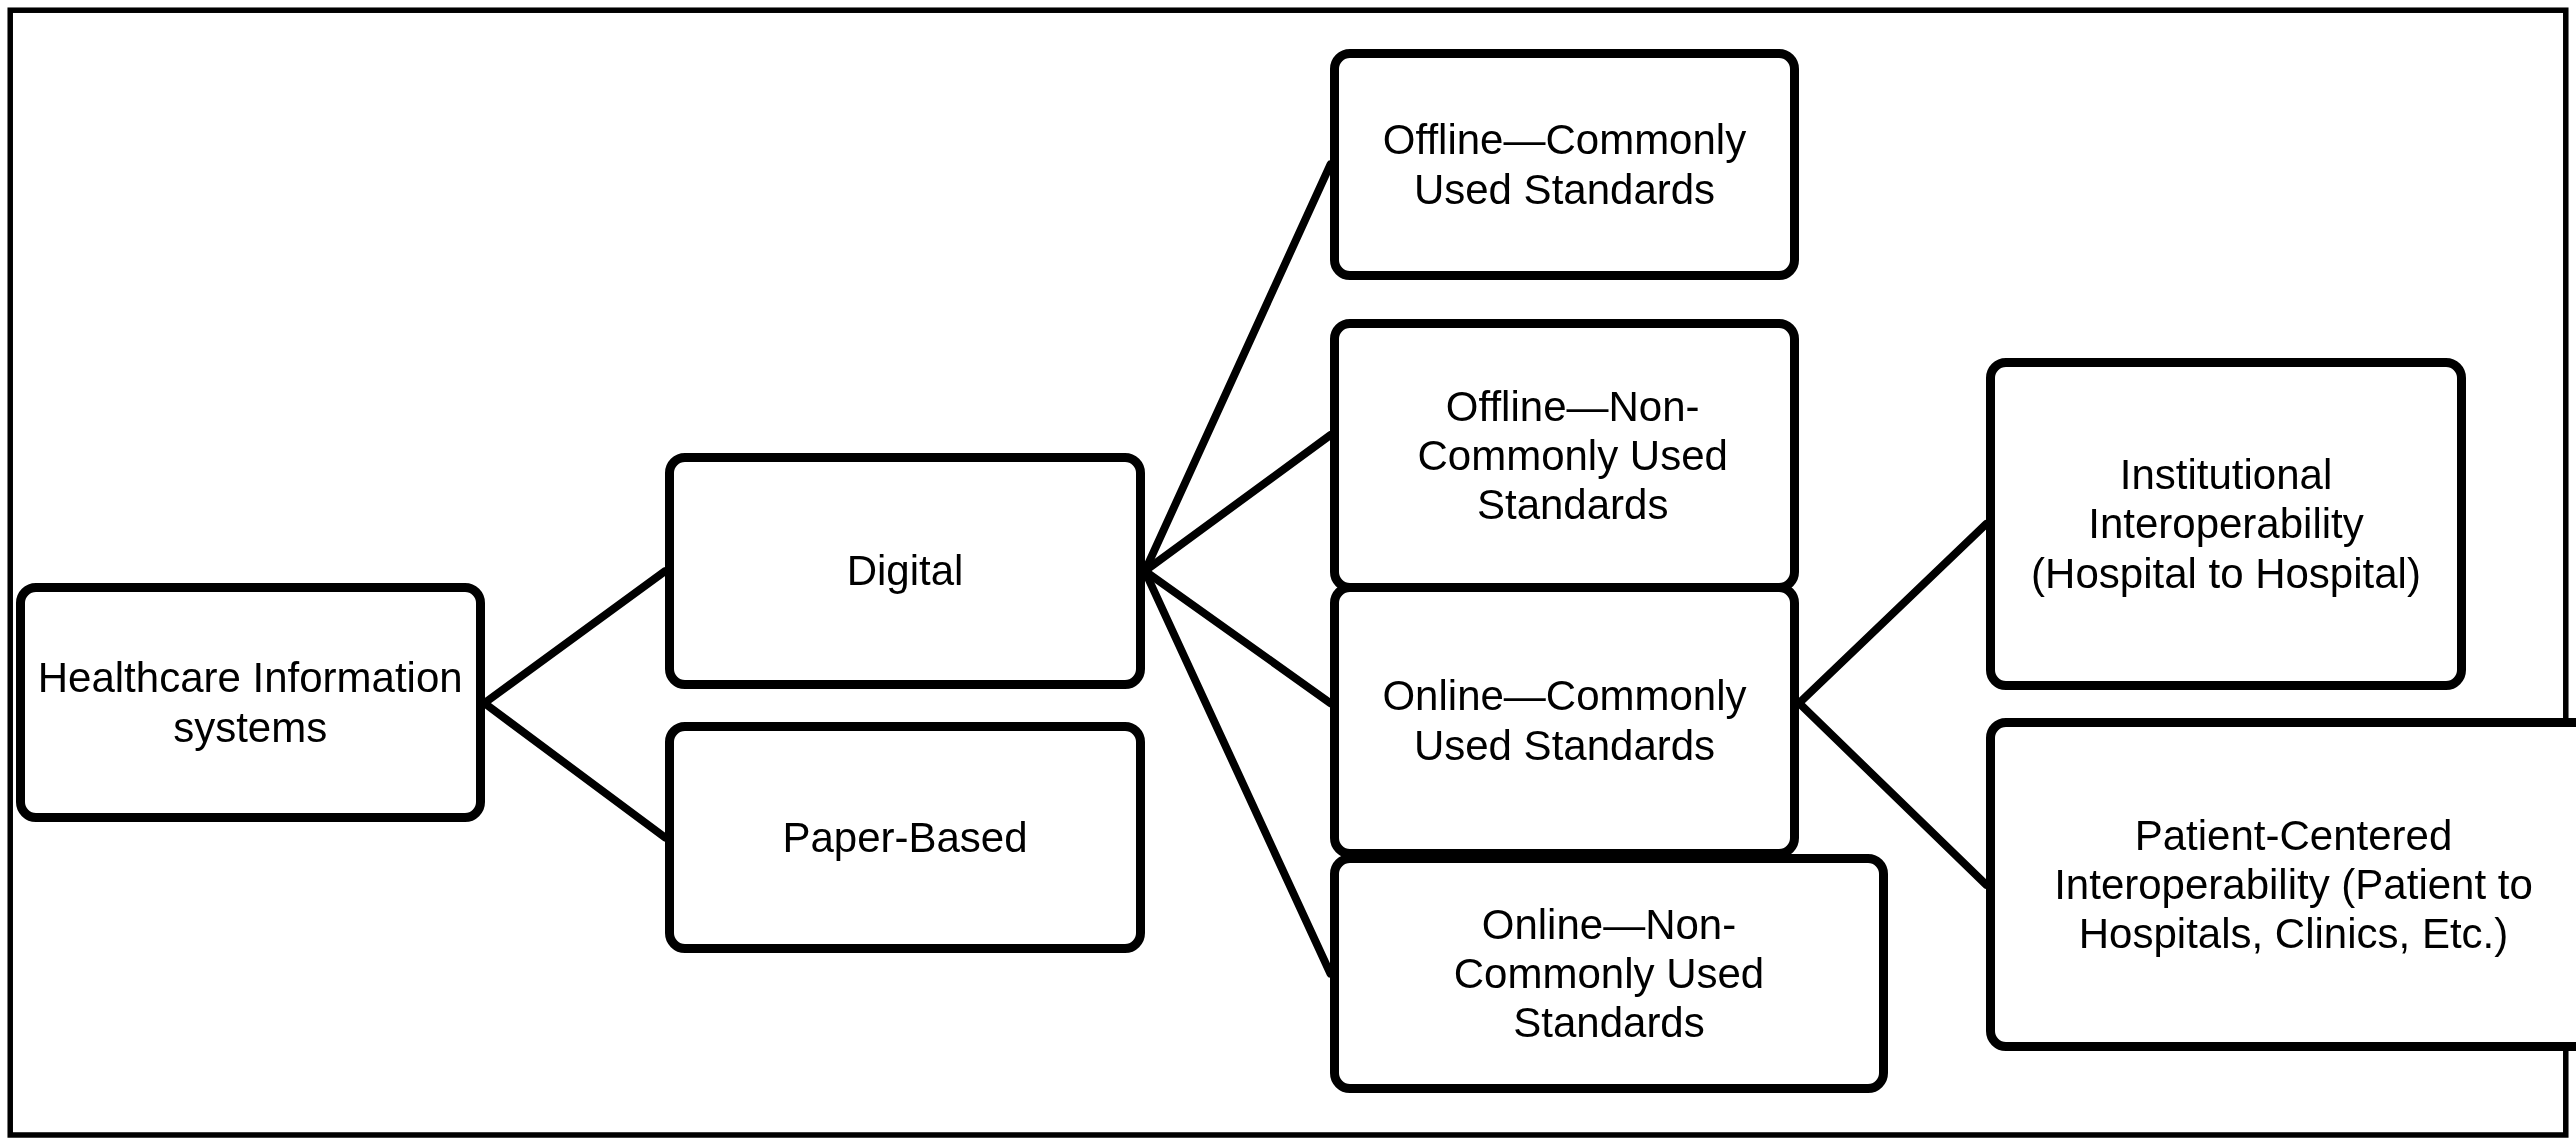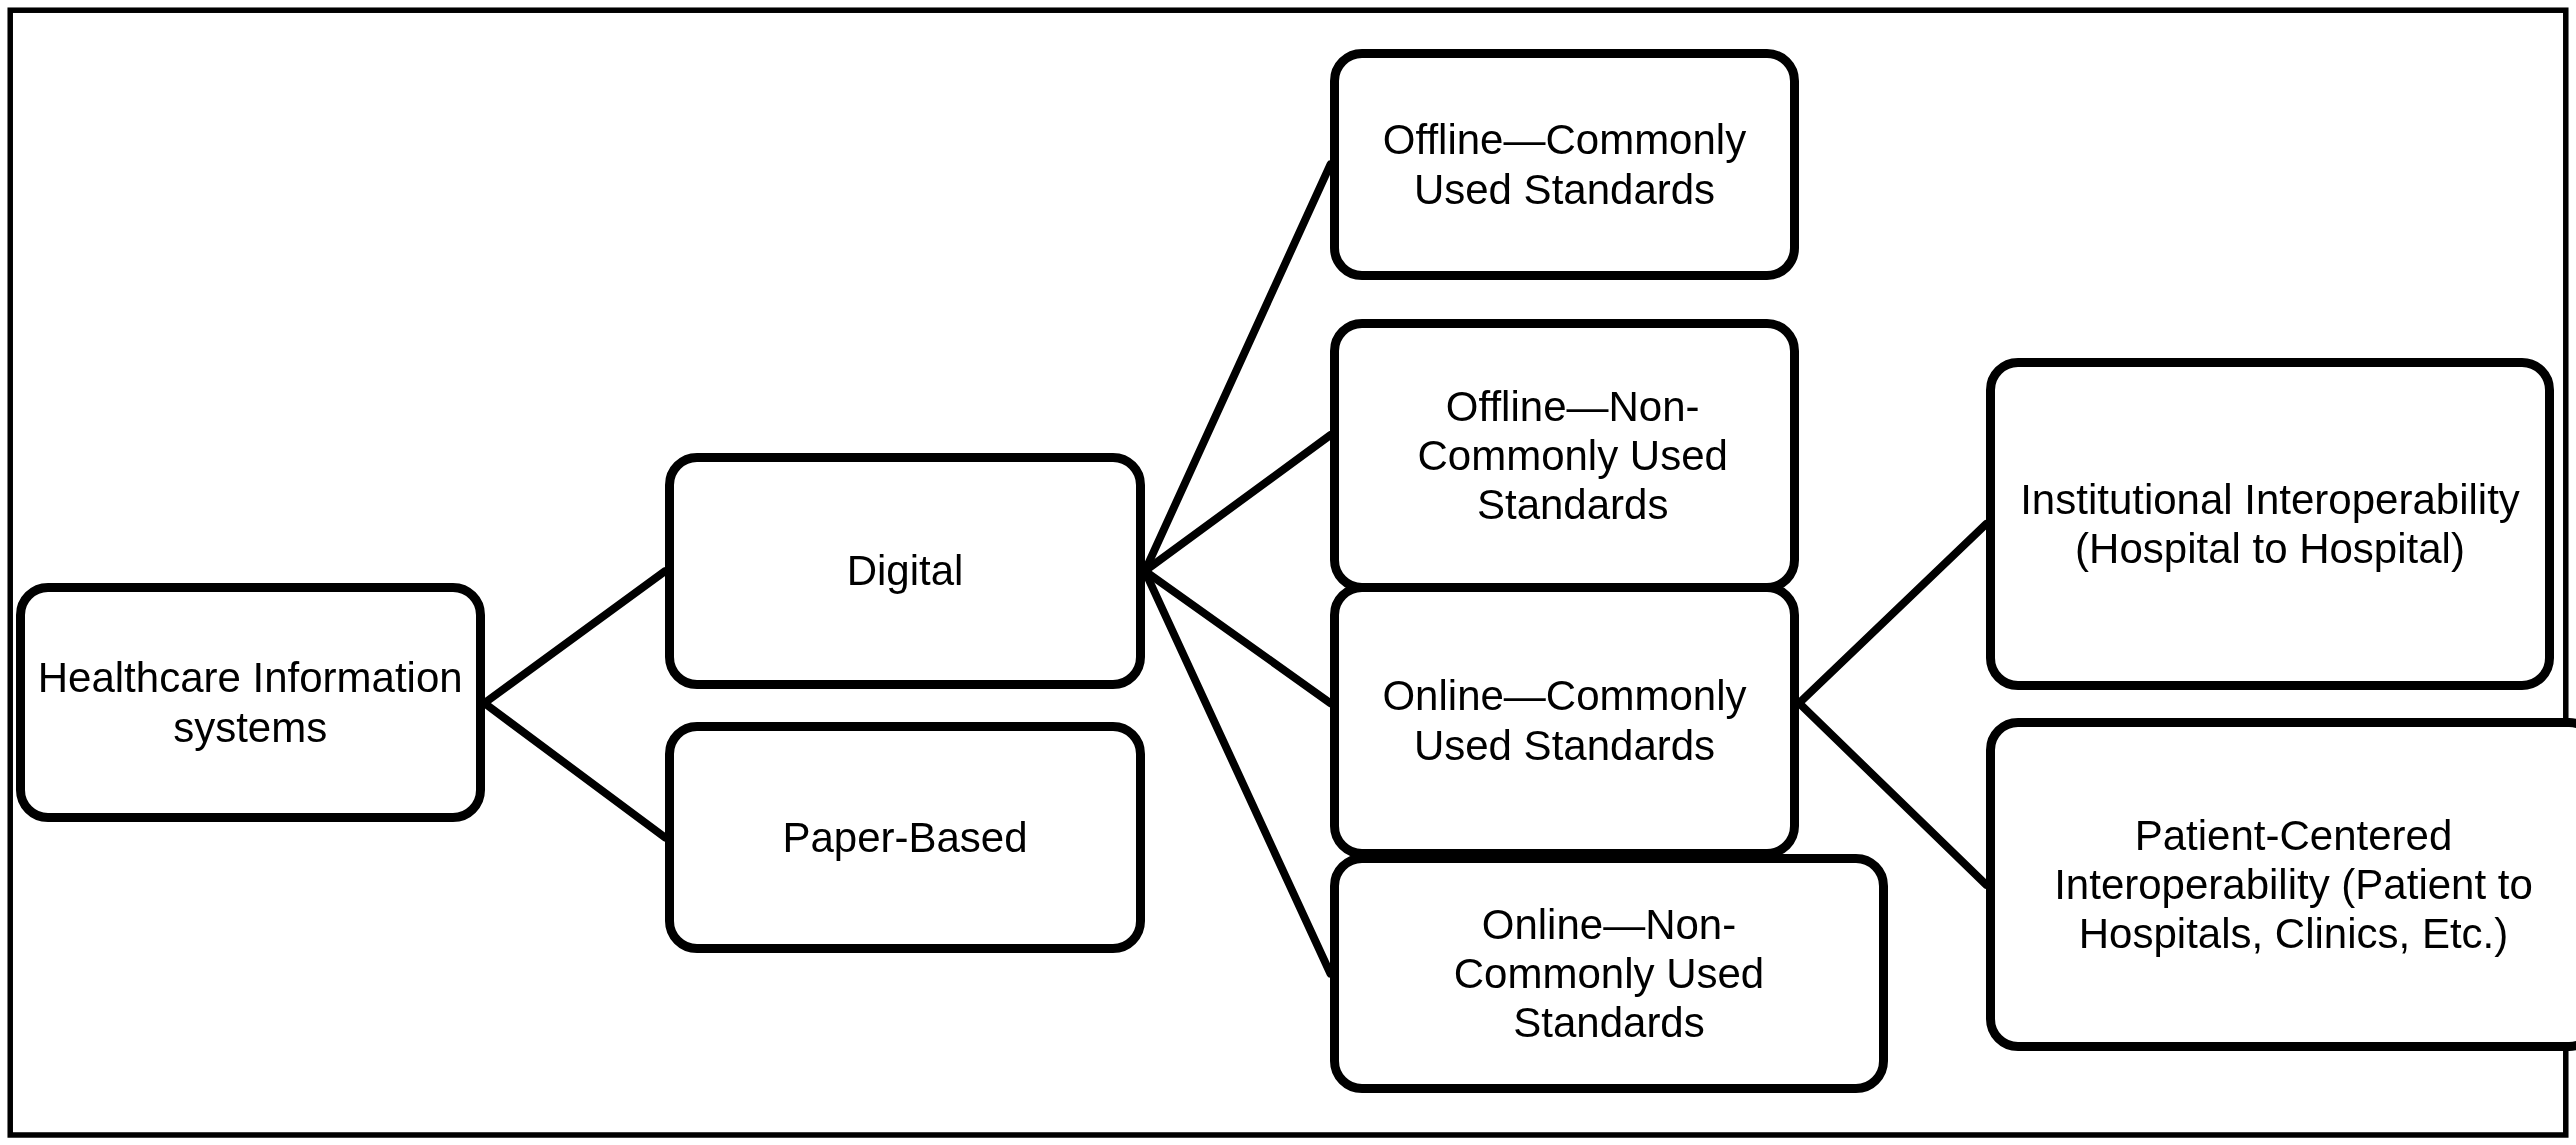--- a/index.html
+++ b/index.html
@@ -19,21 +19,21 @@
     position: absolute;
     inset: 0;
     width: 100%;
     height: 100%;
   }
   .node {
     position: absolute;
     box-sizing: border-box;
     background: #ffffff;
     border: 9.4px solid #000000;
-    border-radius: 32px;
+    border-radius: 20px;
     display: flex;
     align-items: center;
     justify-content: center;
     text-align: center;
     padding: 7.9px 12.6px;
   }
   .node-label {
     white-space: pre-line;
     font-size: 42px;
     line-height: 1.17;
@@ -43,21 +43,21 @@
   .node-healthcare        { left: 15.7px;   top: 583px;  width: 469px; height: 239px; }
   
   .node-digital           { left: 665px;  top: 453px;  width: 480px; height: 236px; }
   .node-paper             { left: 665px;  top: 722px;  width: 480px; height: 231px; }
   
   .node-offline-common    { left: 1330px; top: 49px;   width: 469px; height: 231px; }
   .node-offline-noncommon { left: 1330px; top: 319px;  width: 469px; height: 273px; padding-left: 29px; }
   .node-online-common     { left: 1330px; top: 583px;  width: 469px; height: 275px; }
   .node-online-noncommon  { left: 1330px; top: 854px; width: 558px; height: 239px; }
   
-  .node-institutional     { left: 1986px; top: 358px;  width: 568px; height: 332px; }
+  .node-institutional     { left: 1986px; top: 358px;  width: 480px; height: 332px; }
   .node-patient           { left: 1986px; top: 718px;  width: 615px; height: 333px; }
 
   .frame {
     fill: none;
     stroke: #000000;
     stroke-width: 7;
   }
   .edge {
     stroke: #000000;
     stroke-width: 10;

